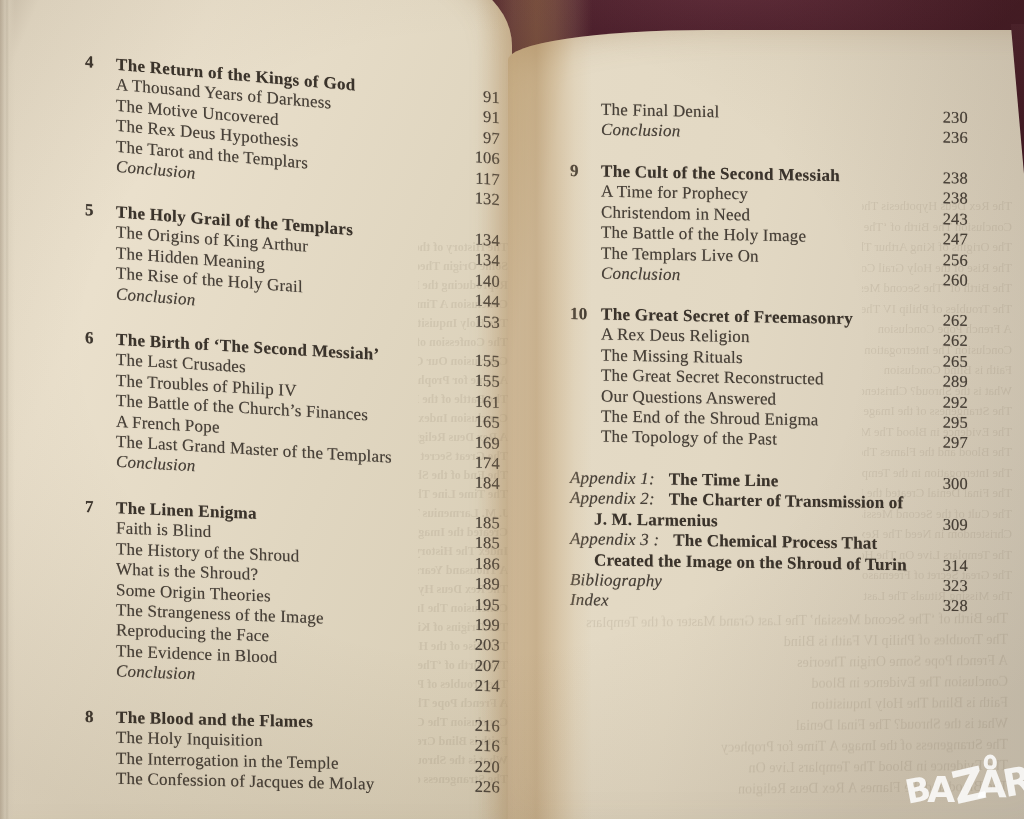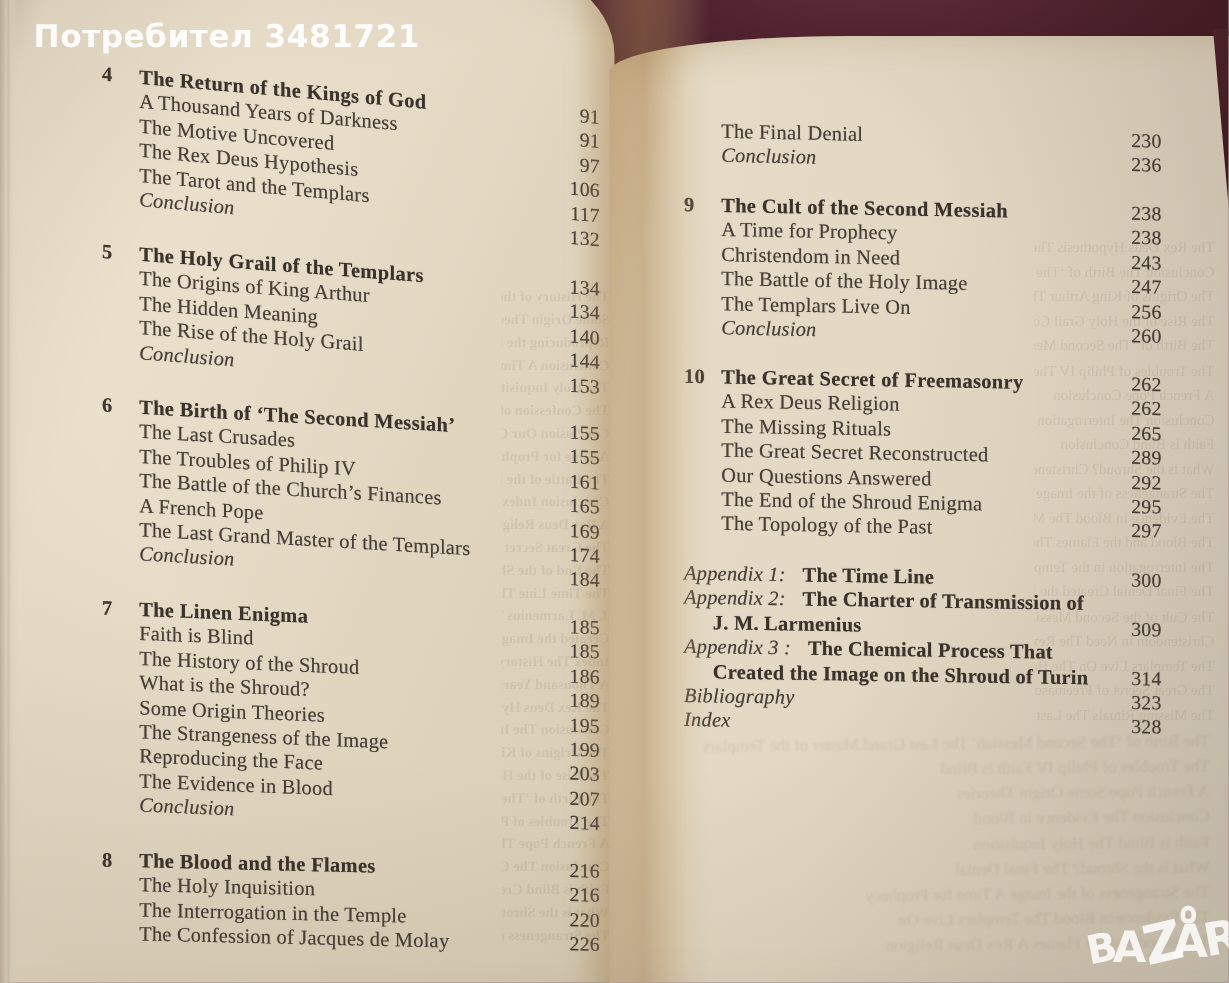--- a/index.html
+++ b/index.html
@@ -431,15 +431,14 @@
           <span class="row-title">Index</span>
           <span class="row-page">328</span>
         </div>
       </div>
     </div>
 
   <div class="gutter"></div>
   <div class="corner-sliver"></div>
   <div class="vignette"></div>
 
-  <div class="wm-user">Потребител 3481721</div>
   <div class="wm-bazar"><span class="bz0">B</span><span class="bz1">A</span><span class="bz2">Z</span><span class="bz3">A<i class="bag-handle"></i></span><span class="bz4">R</span></div>
 </div>
 
 </body></html>

